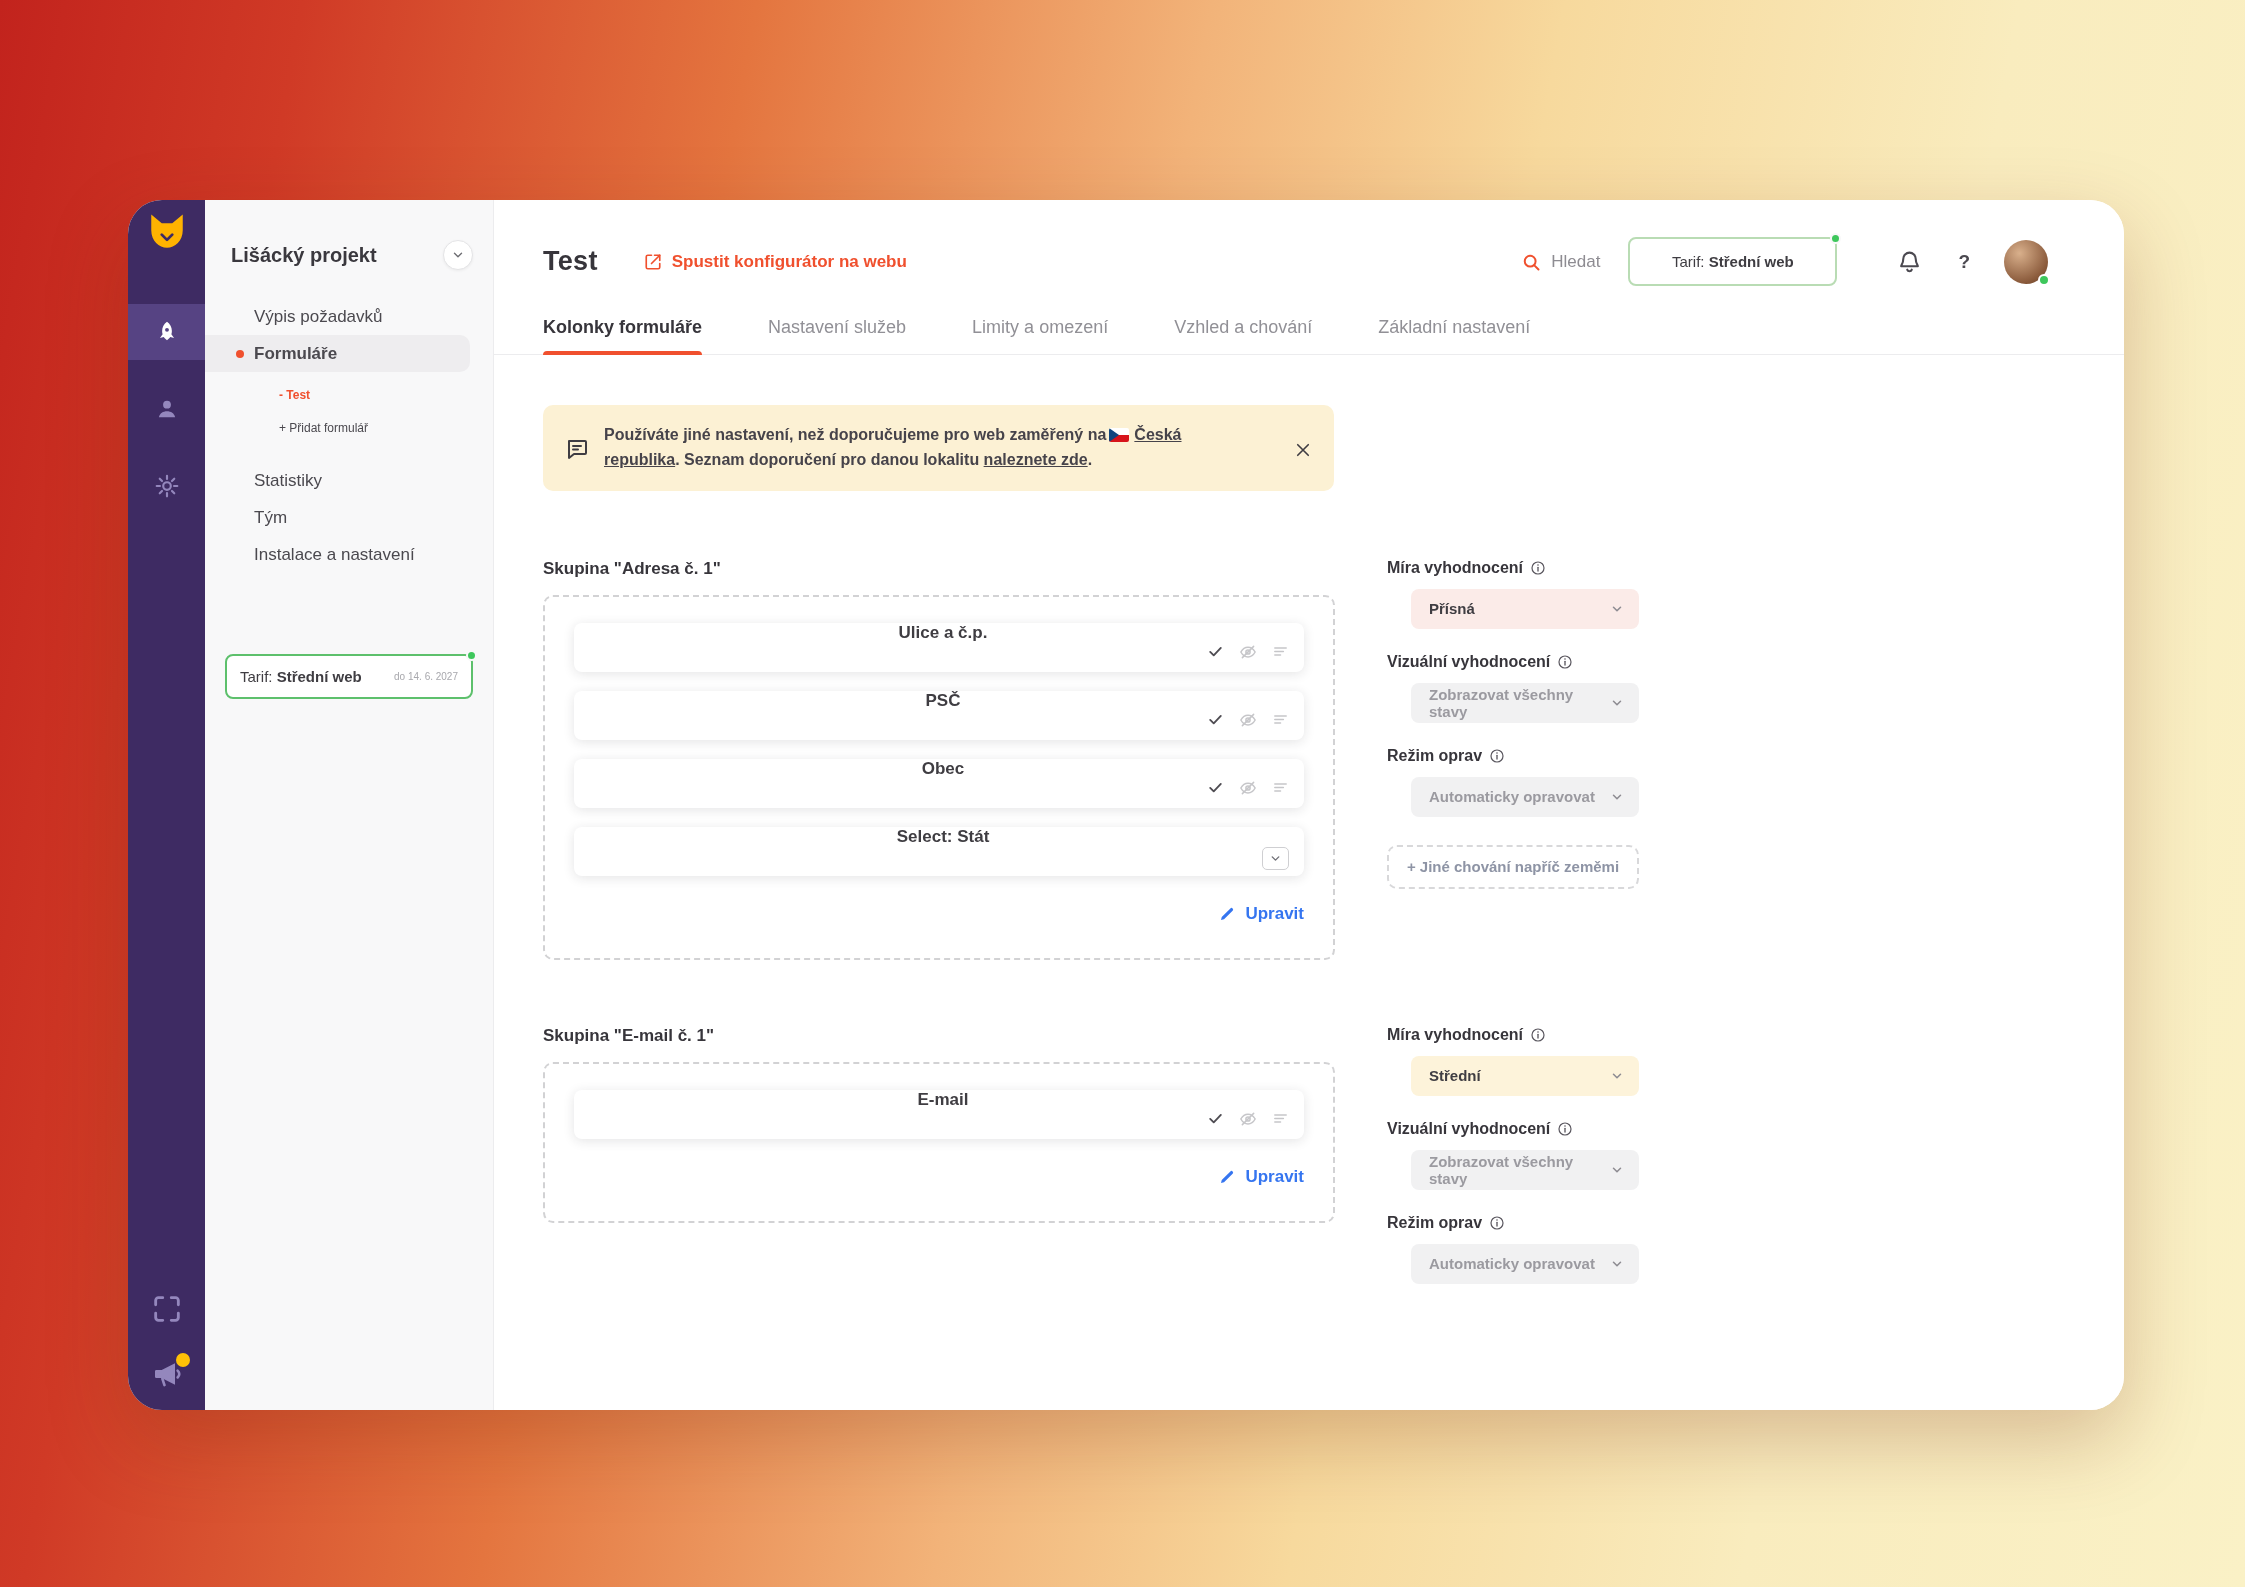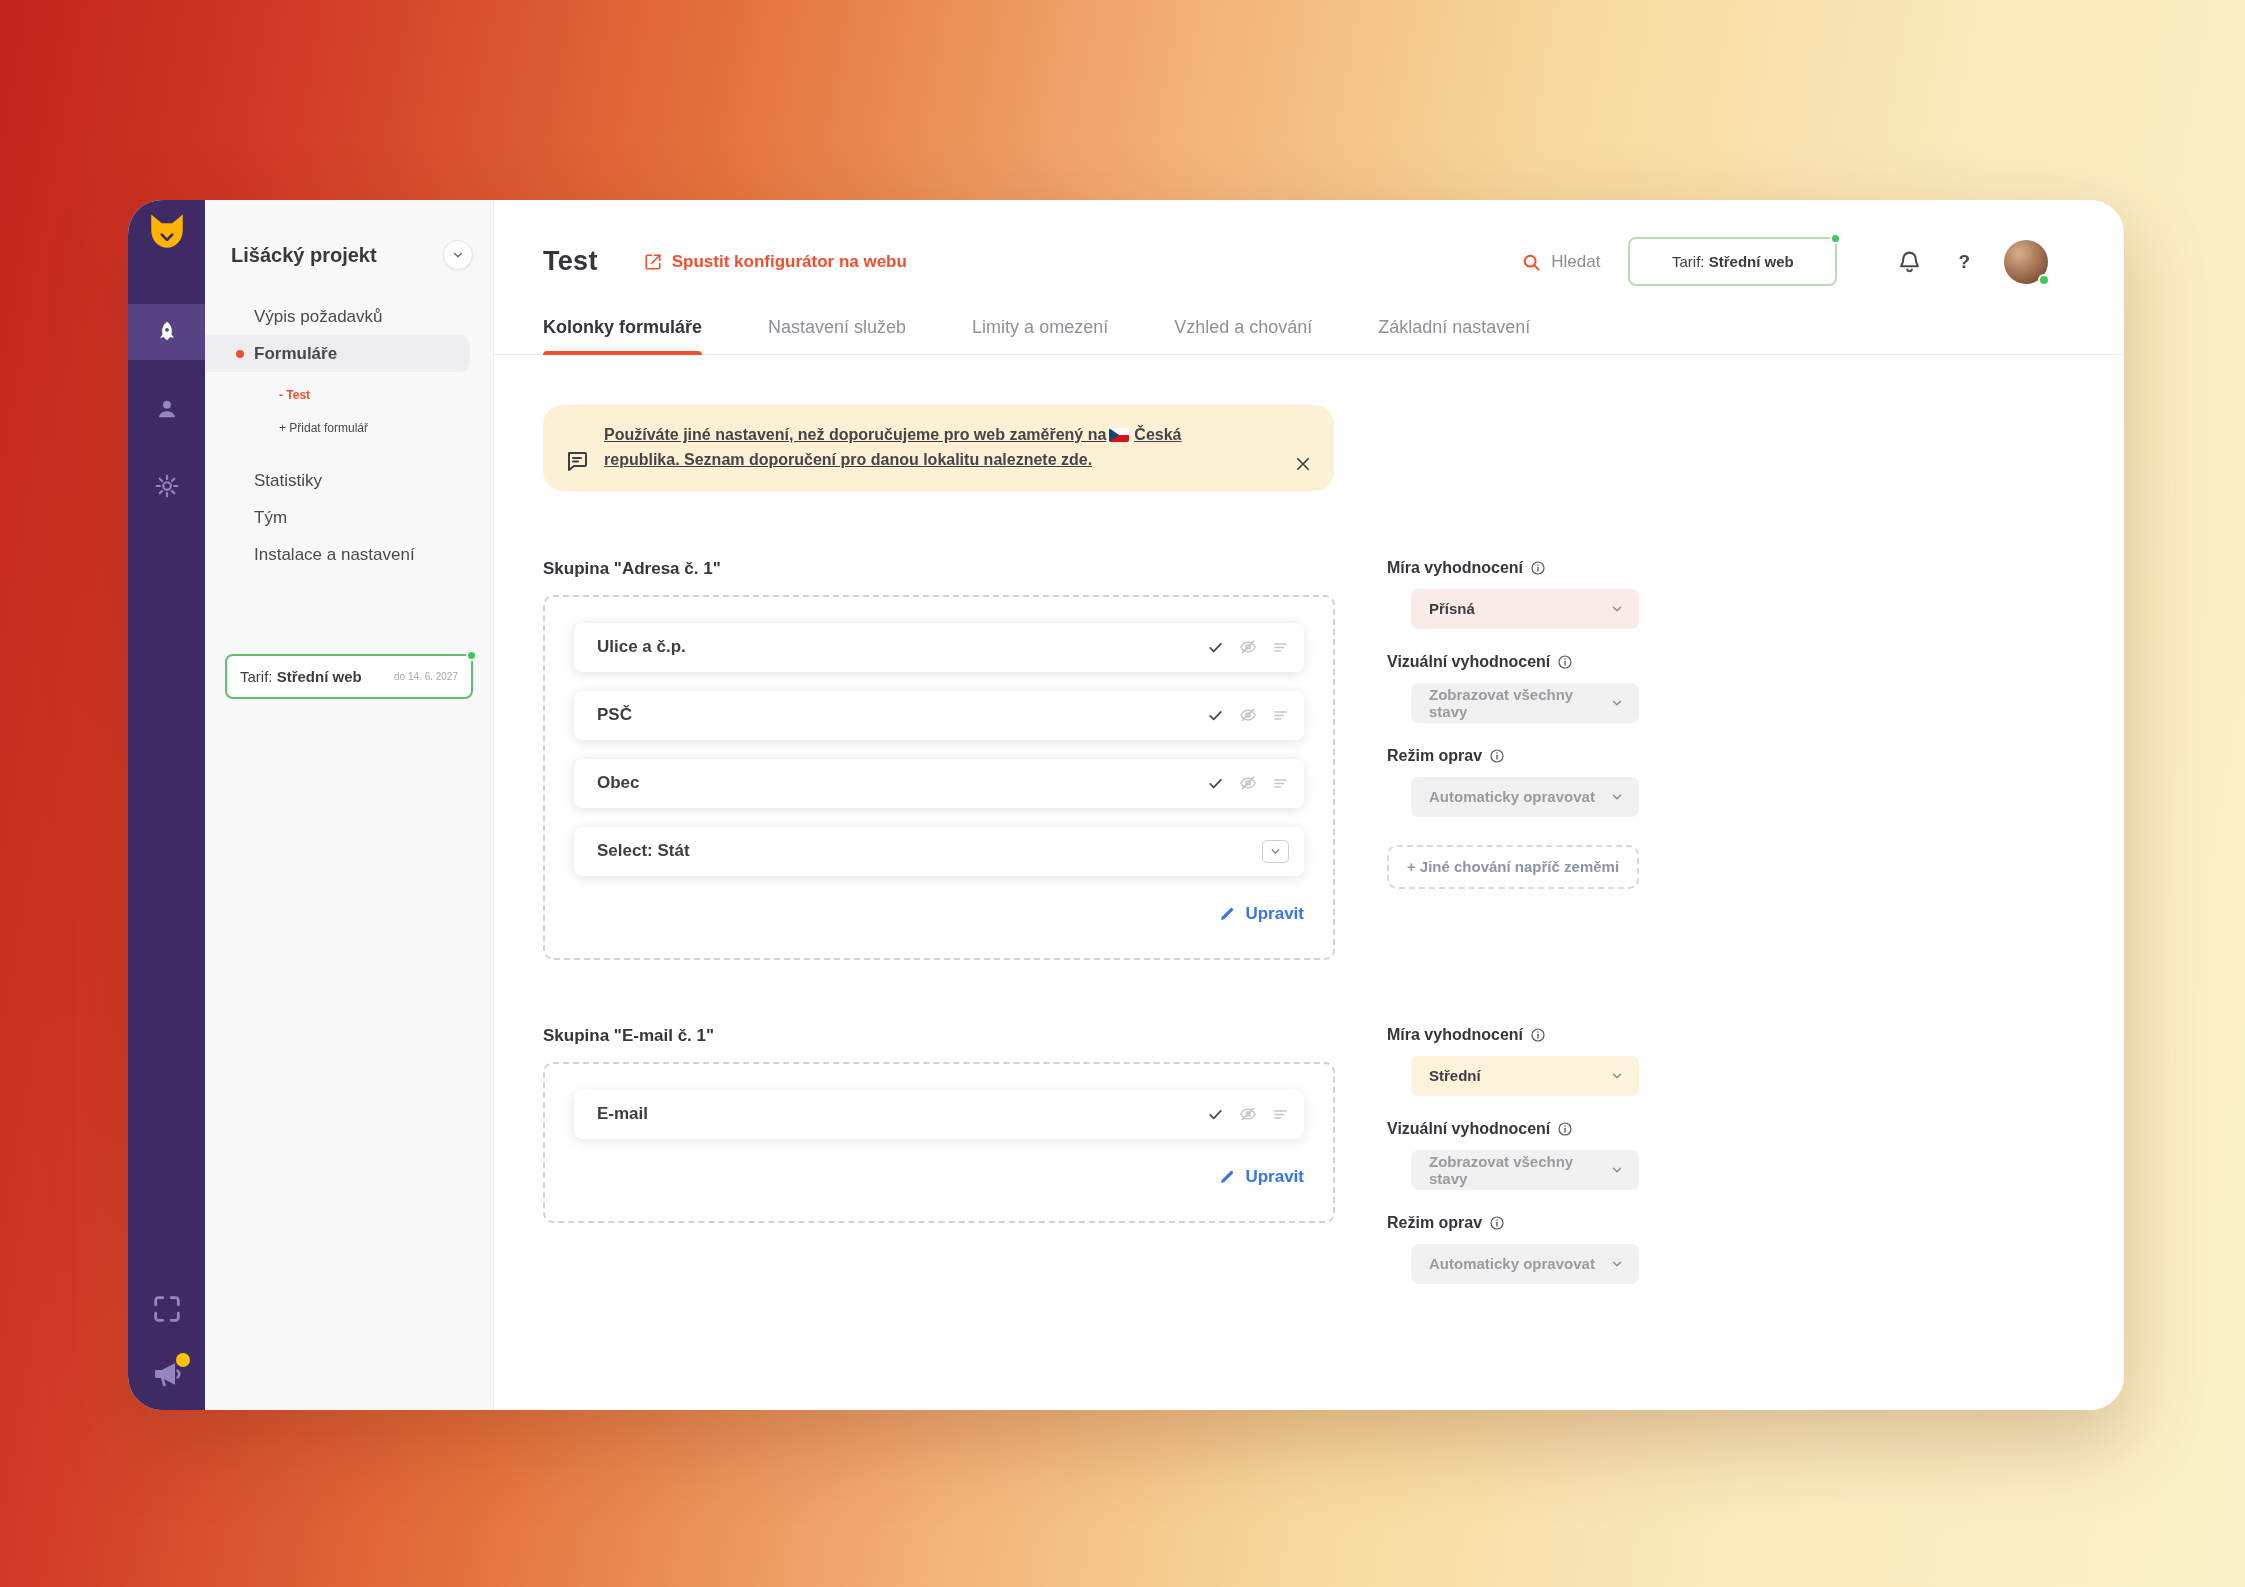--- a/index.html
+++ b/index.html
@@ -63,34 +63,34 @@
   .avatar-dot { position:absolute; bottom:-2px; right:-2px; width:12px; height:12px; border-radius:50%; background:#3ec75c; border:2px solid #fff; }
 
   .tabs { display:flex; gap:66px; margin-top:22px; padding:0 49px 16px; border-bottom:1px solid #ececee; }
   .tab { font-size:18px; color:#919096; cursor:pointer; position:relative; white-space:nowrap; }
   .tab.active { color:#37353b; font-weight:bold; }
   .tab.active::after { content:""; position:absolute; left:0; right:0; bottom:-17px; height:4px; border-radius:4px 4px 0 0; background:#f0502e; }
 
   .content { flex:1; overflow:auto; padding:50px 56px 40px 49px; }
 
   
-  .banner { width:791px; background:#fcf1d4; border-radius:20px; padding:18px 22px; display:flex; align-items:flex-end; gap:15px;text-decoration:underline; }
+  .banner { width:791px; background:#fcf1d4; border-radius:10px; padding:18px 22px; display:flex; align-items:center; gap:15px; }
   .banner-icon { flex-shrink:0; margin-top:3px; color:#3f3d42; }
   .banner-text { font-size:16px; font-weight:bold; color:#46434a; line-height:1.55; max-width:650px; }
   .banner-text a { color:#46434a; text-decoration:underline; cursor:pointer; }
   .flag { display:inline-block; vertical-align:-2px; margin:0 5px 0 3px; border-radius:2px; overflow:hidden; }
   .banner-close { margin-left:auto; cursor:pointer; color:#3f3d42; margin-top:5px; }
 
   
   .groups { margin-top:68px; }
   .group-row { display:flex; align-items:flex-start; margin-bottom:66px; }
   .col-left { width:792px; }
   .group-title { font-size:17px; font-weight:bold; color:#37353b; margin:0 0 16px; }
   .dashed-box { border:2px dashed #d2d2d4; border-radius:10px; padding:26px 29px 34px; }
-  .field-card { height:49px; background:#fff; border-radius:8px; box-shadow:0 2px 12px rgba(30,30,40,.12); display:flex; align-items:center; padding:0 15px 0 23px; margin-bottom:19px; }
+  .field-card { height:49px; background:#fff; border-radius:8px; box-shadow:0 2px 12px rgba(30,30,40,.12); display:flex; align-items:center; padding:0 15px 0 23px; margin-bottom:19px;flex-direction:column; }
   .field-card:last-of-type { margin-bottom:0; }
   .field-label { font-size:17px; font-weight:bold; color:#3f3d42; }
   .row-icons { margin-left:auto; display:flex; align-items:center; gap:15px; }
   .icon-check { color:#4e4c52; cursor:pointer; }
   .icon-dim { color:#c6c6c9; cursor:pointer; }
   .select-chip { margin-left:auto; width:27px; height:23px; border:1px solid #cfcfd2; border-radius:5px; display:flex; align-items:center; justify-content:center; color:#707077; cursor:pointer; }
   .edit-row { display:flex; justify-content:flex-end; margin-top:28px; }
   .edit-link { display:flex; align-items:center; gap:9px; color:#3575f0; font-size:17px; font-weight:bold; cursor:pointer; }
 
   .col-right { width:252px; margin-left:52px; }

